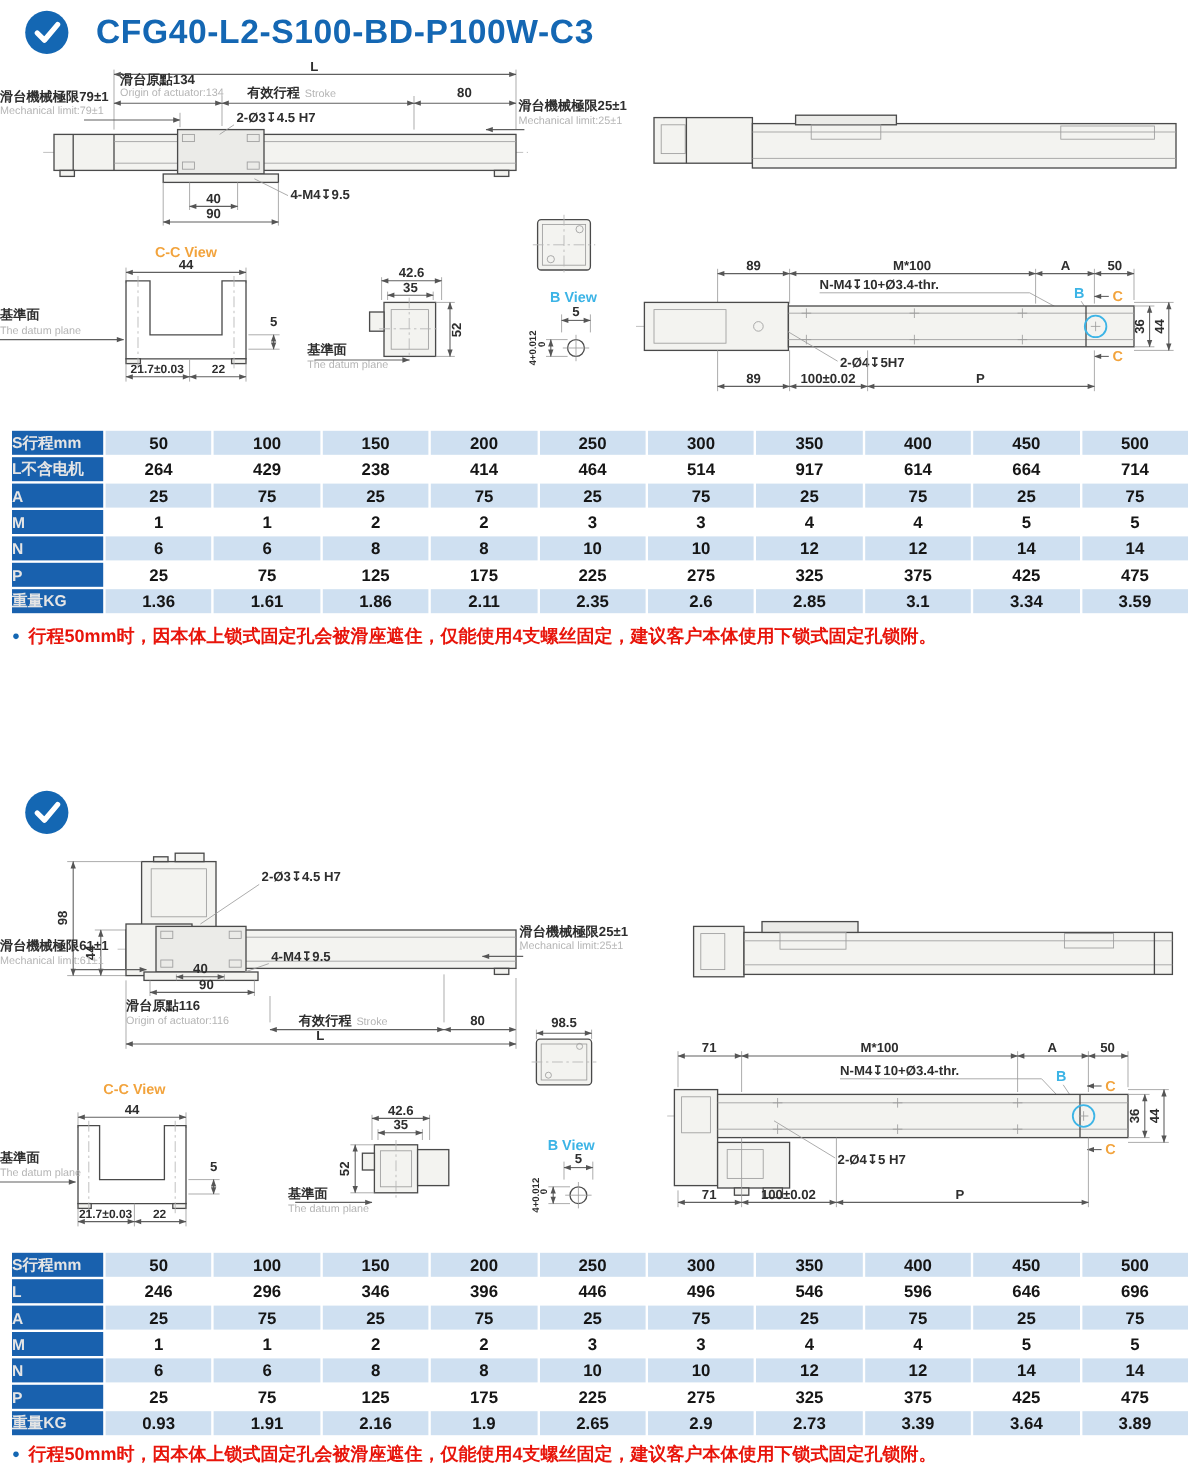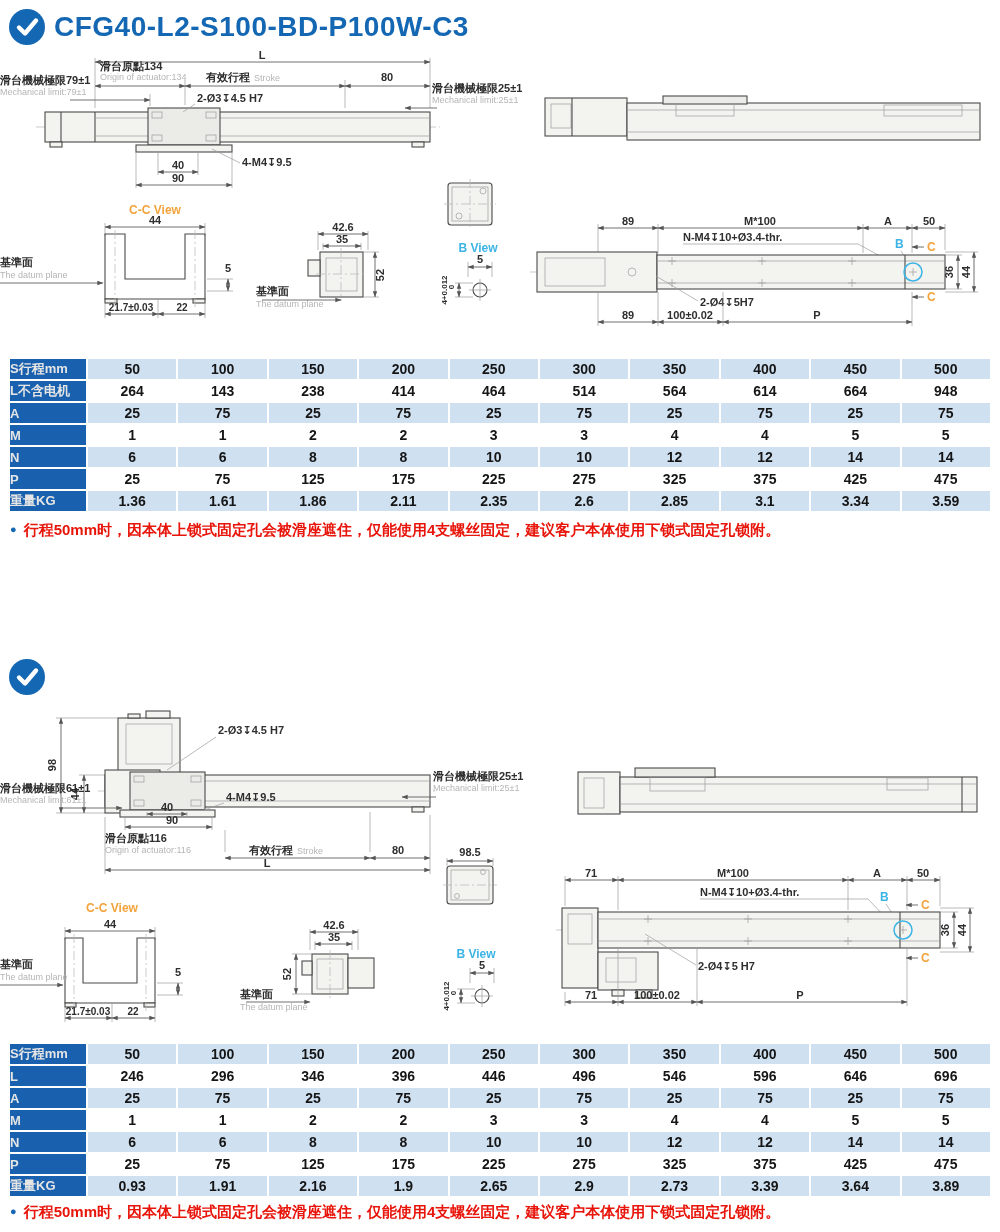--- a/index.html
+++ b/index.html
@@ -1,18 +1,18 @@
 <!DOCTYPE html>
 <html><head>
 <meta charset="utf-8">
 <style>
   html,body{margin:0;padding:0;background:#fff;}
   #page{position:relative;width:1000px;height:1232px;background:#fff;overflow:hidden;
         font-family:"Liberation Sans","DejaVu Sans",sans-serif;}
-  .section-title{position:absolute;left:8px;display:flex;align-items:center;gap:8px;}
+  .section-title{position:absolute;left:20px;display:flex;align-items:center;gap:22px;}
   .check{width:38px;height:38px;flex:0 0 auto;}
   .title-text{font-size:28px;font-weight:bold;color:#1467b3;letter-spacing:.5px;white-space:nowrap;}
   .draw{position:absolute;left:0;}
   
   .ln{stroke:#4a4a4a;stroke-width:1.1;fill:none}
   .thin{stroke:#9c9c9c;stroke-width:.7;fill:none}
   .cl{stroke:#b4b4b4;stroke-width:.7;stroke-dasharray:9 3 2 3;fill:none}
   .dim{stroke:#606060;stroke-width:.9;fill:none}
   .fillb{fill:#f3f3f0}
   .fillc{fill:#ebebe8}
@@ -275,29 +275,29 @@
           <td>250</td>
           <td>300</td>
           <td>350</td>
           <td>400</td>
           <td>450</td>
           <td>500</td>
         </tr>
         <tr>
           <th>L不含电机</th>
           <td>264</td>
-          <td>143</td>
+          <td>429</td>
           <td>238</td>
           <td>414</td>
           <td>464</td>
           <td>514</td>
-          <td>564</td>
+          <td>917</td>
           <td>614</td>
           <td>664</td>
-          <td>948</td>
+          <td>714</td>
         </tr>
         <tr>
           <th>A</th>
           <td>25</td>
           <td>75</td>
           <td>25</td>
           <td>75</td>
           <td>25</td>
           <td>75</td>
           <td>25</td>

